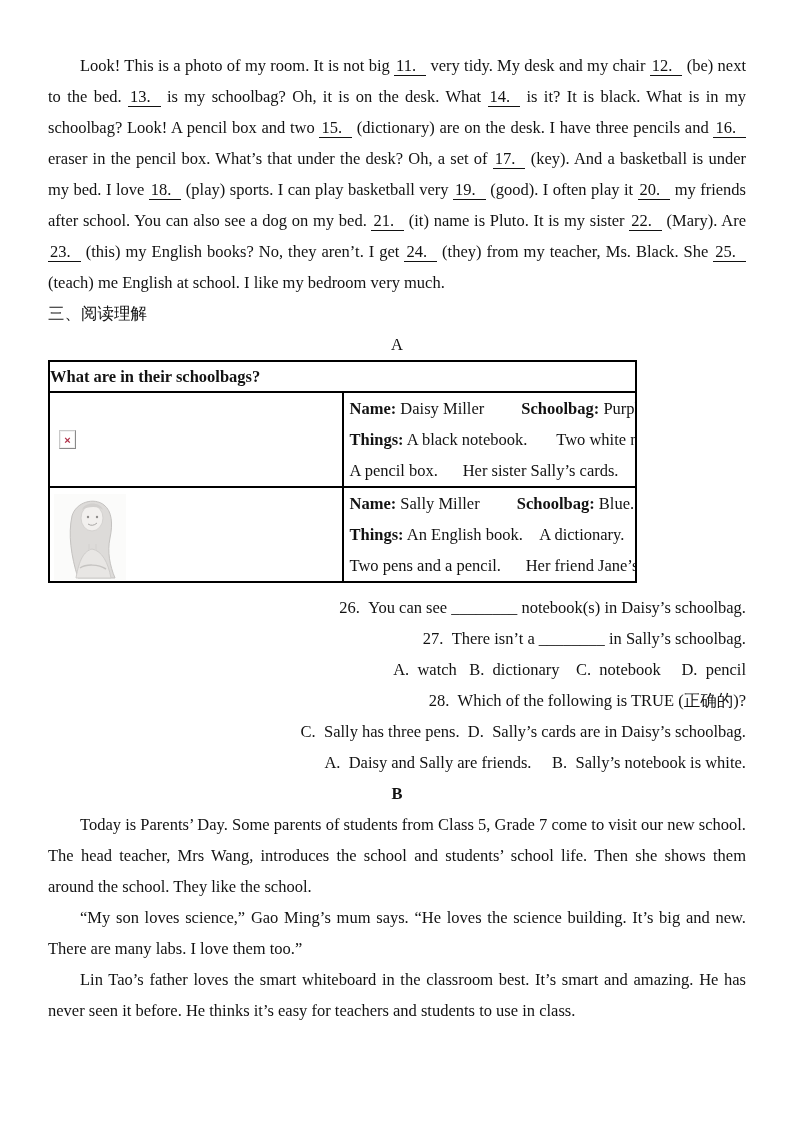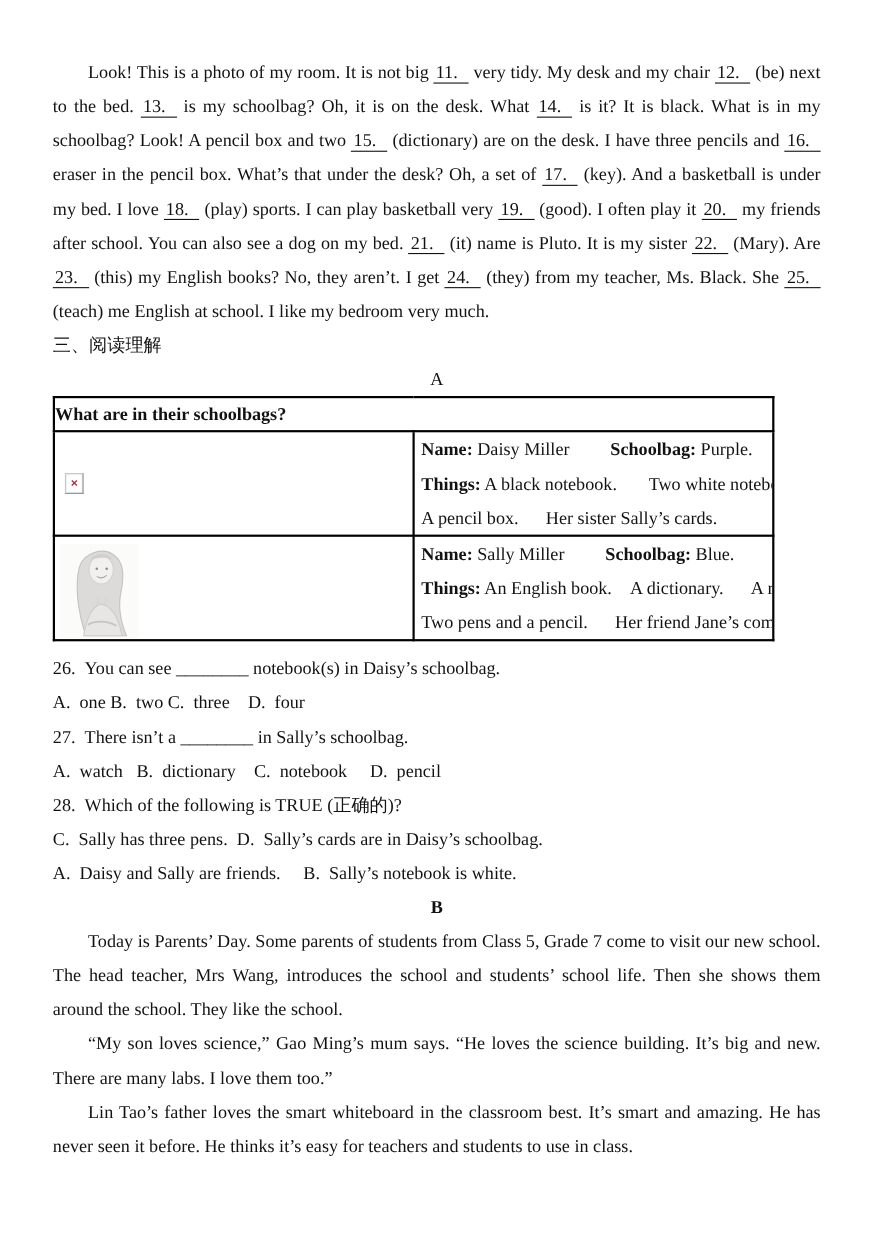--- a/index.html
+++ b/index.html
@@ -26,21 +26,21 @@
   .blank {
     border-bottom:1px solid #121212;
     padding:0 10px 0 2px;
     white-space:nowrap;
   }
   .section-title { font-size:16.5px; line-height:31px; margin:0; }
   .center-label { text-align:center; font-size:16.5px; line-height:31px; margin:0; }
   .center-label.bold { font-weight:bold; }
   table.schoolbag {
     border-collapse:collapse; table-layout:fixed;
-    width:656px; margin:0;padding-left:36px;
+    width:589px; margin:0;padding-left:36px;
   }
   table.schoolbag th, table.schoolbag td {
     border:2px solid #000000; padding:0;
   }
   th.tbl-header {
     text-align:left; font-size:16.5px; line-height:29px;
     padding:0 4px 0 5px; font-weight:bold; height:29px;
   }
   td.img-cell { width:93px; vertical-align:middle; }
   td.text-cell { vertical-align:top; padding:1px 0 1px 0; }
@@ -55,21 +55,21 @@
     border-right-color:#8a8a8a; border-bottom-color:#8a8a8a;
     box-shadow:inset 0 0 0 1px #f0f0f0;
     display:flex; align-items:center; justify-content:center;
   }
   .broken-img .x-glyph {
     color:#b03048;
     font:bold 11px "Liberation Sans","DejaVu Sans",sans-serif;
     transform:translateY(-0.5px);
   }
   .photo-wrap { display:flex; align-items:flex-end; height:91px; padding-left:4px; }
-  .questions { margin-top:9px; }
+  .questions { margin-top:9px;text-align:right; }
   .q-line {
     font-size:16.5px; line-height:31px;
     white-space:pre-wrap; margin:0;
   }
   .reading-b p { margin:0; }
 </style>
 </head>
 <body>
 
 <div class="page">
@@ -120,21 +120,20 @@
             <div class="cell-line"><b>Name:</b> Sally Miller&nbsp;&nbsp;&nbsp;&nbsp;&nbsp;&nbsp;&nbsp;&nbsp;&nbsp;<b>Schoolbag:</b> Blue.</div>
             <div class="cell-line"><b>Things:</b> An English book.&nbsp;&nbsp;&nbsp;&nbsp;A dictionary.&nbsp;&nbsp;&nbsp;&nbsp;&nbsp;&nbsp;A red notebook.</div>
             <div class="cell-line">Two pens and a pencil.&nbsp;&nbsp;&nbsp;&nbsp;&nbsp;&nbsp;Her friend Jane’s computer game.</div>
           </td>
         </tr>
       </tbody>
   </table>
 
   <div class="questions">
       <p class="q-line">26.&nbsp;&nbsp;You can see ________ notebook(s) in Daisy’s schoolbag.</p>
-      <p class="q-line">A.&nbsp;&nbsp;one B.&nbsp;&nbsp;two C.&nbsp;&nbsp;three&nbsp;&nbsp;&nbsp;&nbsp;D.&nbsp;&nbsp;four</p>
       <p class="q-line">27.&nbsp;&nbsp;There isn’t a ________ in Sally’s schoolbag.</p>
       <p class="q-line">A.&nbsp;&nbsp;watch&nbsp;&nbsp;&nbsp;B.&nbsp;&nbsp;dictionary&nbsp;&nbsp;&nbsp;&nbsp;C.&nbsp;&nbsp;notebook&nbsp;&nbsp;&nbsp;&nbsp;&nbsp;D.&nbsp;&nbsp;pencil</p>
       <p class="q-line">28.&nbsp;&nbsp;Which of the following is TRUE (正确的)?</p>
       <p class="q-line">C.&nbsp;&nbsp;Sally has three pens.&nbsp;&nbsp;D.&nbsp;&nbsp;Sally’s cards are in Daisy’s schoolbag.</p>
       <p class="q-line">A.&nbsp;&nbsp;Daisy and Sally are friends.&nbsp;&nbsp;&nbsp;&nbsp;&nbsp;B.&nbsp;&nbsp;Sally’s notebook is white.</p>
     </div>
 
   <p class="center-label bold">B</p>
 
   <div class="reading-b">

